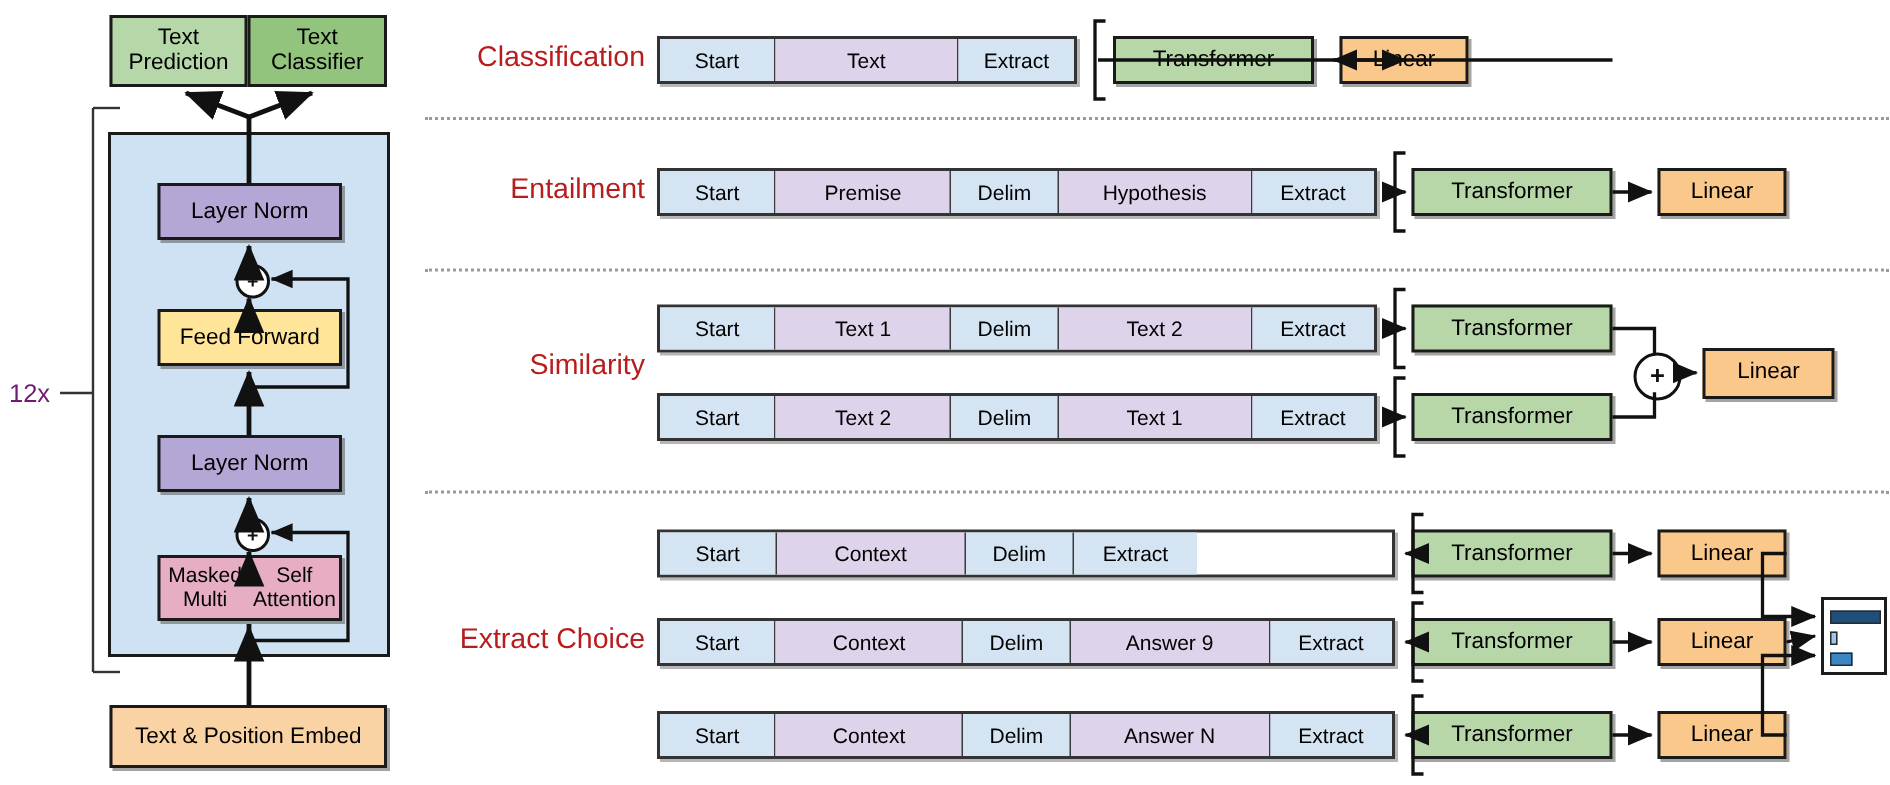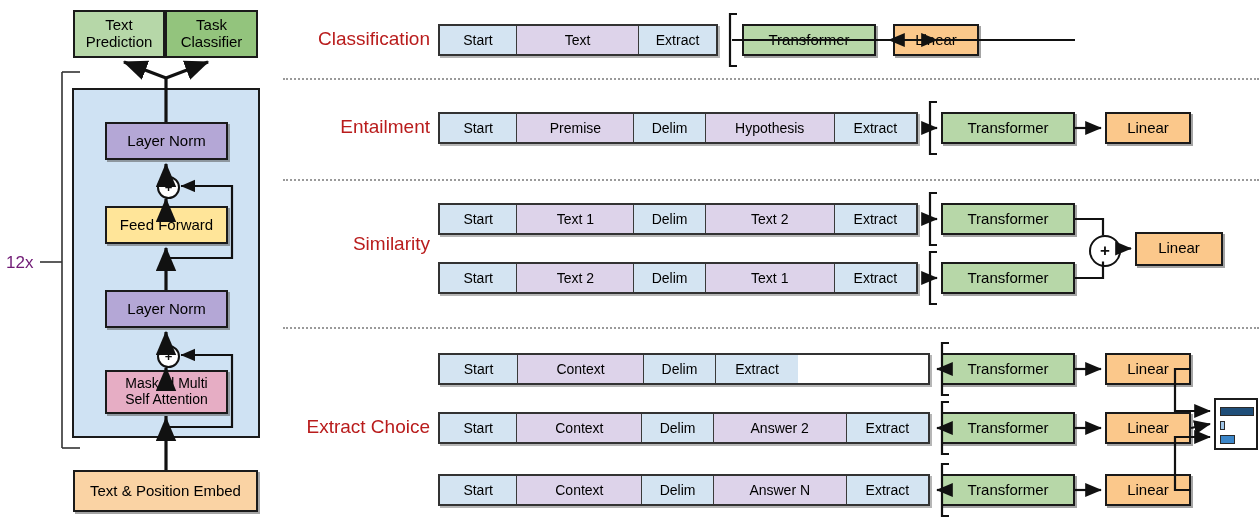--- a/index.html
+++ b/index.html
@@ -69,40 +69,40 @@
 </style>
 </head>
 <body>
 
 <div id="stage">
 
   <div class="box noshadow" id="head0" style="left:73px;top:10px;width:92px;height:48px;background:#b6d7a8;font-size:15px;">
     <span>Text Prediction</span>
   </div>
   <div class="box noshadow" id="head1" style="left:165px;top:10px;width:93px;height:48px;background:#93c47d;font-size:15px;">
-    <span>Task Classifier</span>
+    <span>Text Classifier</span>
   </div>
 
   <div class="abs" style="left:72px;top:88px;width:188px;height:350px;background:#cfe2f3;border:2px solid #1a1a1a;"></div>
 
   <div class="lbl12x" style="left:6px;top:253px;">12x</div>
 
   <div class="box" style="left:105px;top:122px;width:123px;height:38px;background:#b4a7d6;">
     <span>Layer Norm</span>
   </div>
 
   <div class="box" style="left:105px;top:206px;width:123px;height:38px;background:#ffe599;">
     <span>Feed Forward</span>
   </div>
 
   <div class="box" style="left:105px;top:290px;width:123px;height:38px;background:#b4a7d6;">
     <span>Layer Norm</span>
   </div>
 
-  <div class="box" style="left:105px;top:370px;width:123px;height:44px;background:#e6adc4;font-size:14px;flex-direction:column;">
+  <div class="box" style="left:105px;top:370px;width:123px;height:44px;background:#e6adc4;font-size:14px;">
     <span>Masked Multi</span>
     <span>Self Attention</span>
   </div>
 
   <div class="box" style="left:73px;top:470px;width:185px;height:42px;background:#fad3a4;font-size:15px;">
     <span>Text &amp; Position Embed</span>
   </div>
 
   <div class="plusc small" style="left:157px;top:176px;width:19px;height:19px;">
     <span>+</span>
@@ -194,21 +194,21 @@
         <div class="seg" style="width: 126px; background: rgb(221, 211, 234);">Context</div>
         <div class="seg" style="width: 72px; background: rgb(212, 228, 242);">Delim</div>
         <div class="seg" style="width: 82px; background: rgb(212, 228, 242);">Extract</div>
       </div>
       <div class="box" style="left: 941px; top: 353px; width: 134px; height: 32px; background: rgb(183, 215, 168);">Transformer</div>
       <div class="box" style="left: 1105px; top: 353px; width: 86px; height: 32px; background: rgb(251, 200, 139);">Linear</div>
       <div class="strip" style="left: 438px; top: 412px; width: 492px; height: 32px;">
         <div class="seg" style="width: 78px; background: rgb(212, 228, 242);">Start</div>
         <div class="seg" style="width: 126px; background: rgb(221, 211, 234);">Context</div>
         <div class="seg" style="width: 72px; background: rgb(212, 228, 242);">Delim</div>
-        <div class="seg" style="width: 134px; background: rgb(221, 211, 234);">Answer 2</div>
+        <div class="seg" style="width: 134px; background: rgb(221, 211, 234);">Answer 9</div>
         <div class="seg" style="width: 82px; background: rgb(212, 228, 242);">Extract</div>
       </div>
       <div class="box" style="left: 941px; top: 412px; width: 134px; height: 32px; background: rgb(183, 215, 168);">Transformer</div>
       <div class="box" style="left: 1105px; top: 412px; width: 86px; height: 32px; background: rgb(251, 200, 139);">Linear</div>
       <div class="strip" style="left: 438px; top: 474px; width: 492px; height: 32px;">
         <div class="seg" style="width: 78px; background: rgb(212, 228, 242);">Start</div>
         <div class="seg" style="width: 126px; background: rgb(221, 211, 234);">Context</div>
         <div class="seg" style="width: 72px; background: rgb(212, 228, 242);">Delim</div>
         <div class="seg" style="width: 134px; background: rgb(221, 211, 234);">Answer N</div>
         <div class="seg" style="width: 82px; background: rgb(212, 228, 242);">Extract</div>

